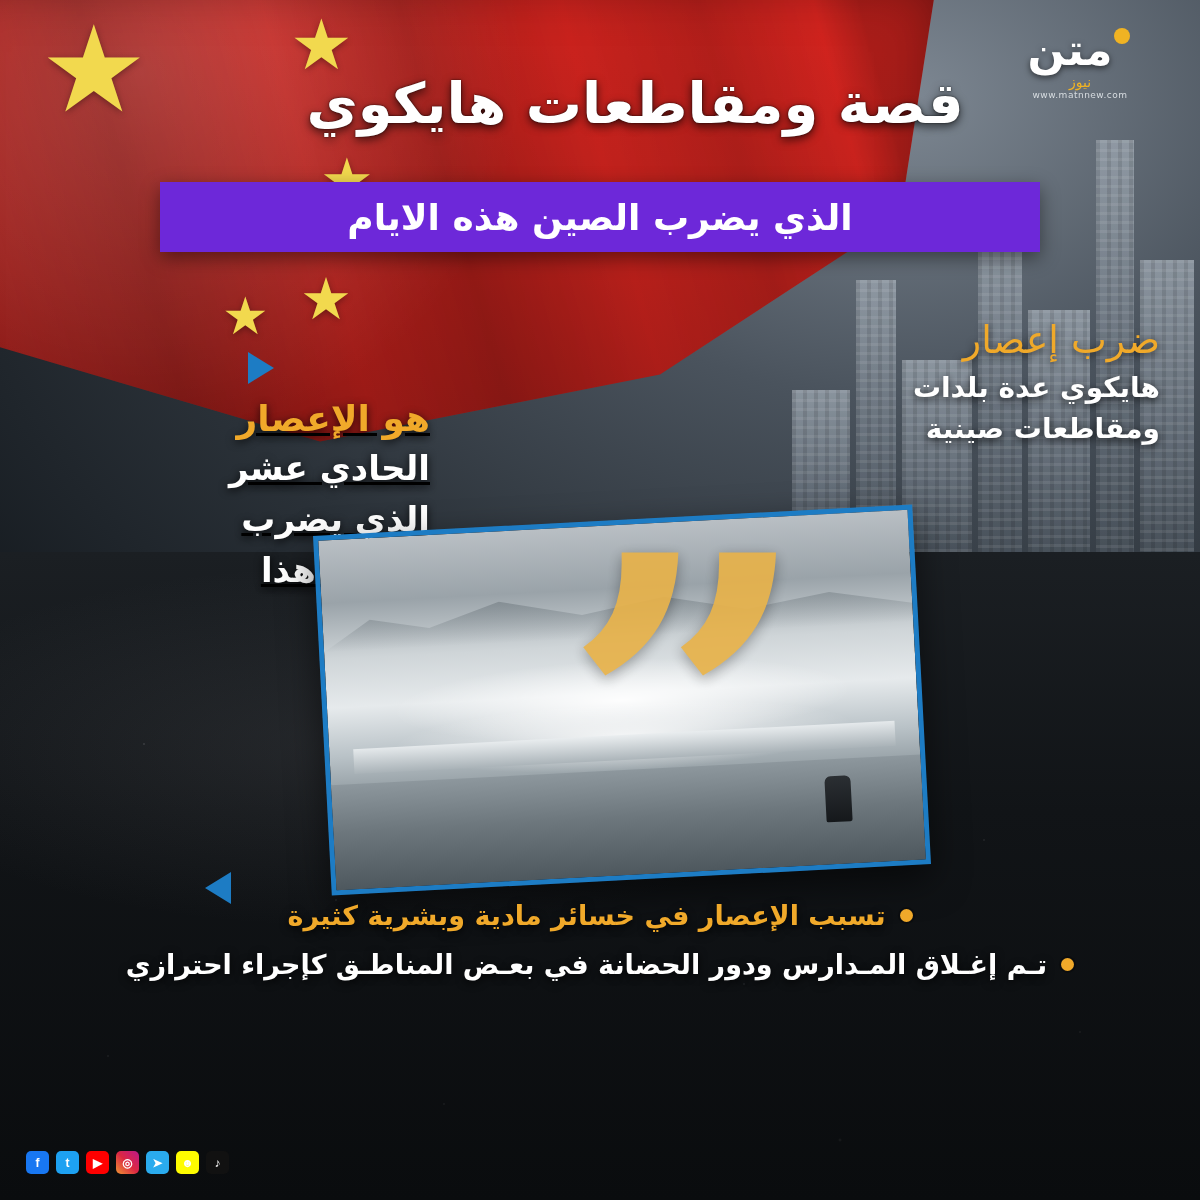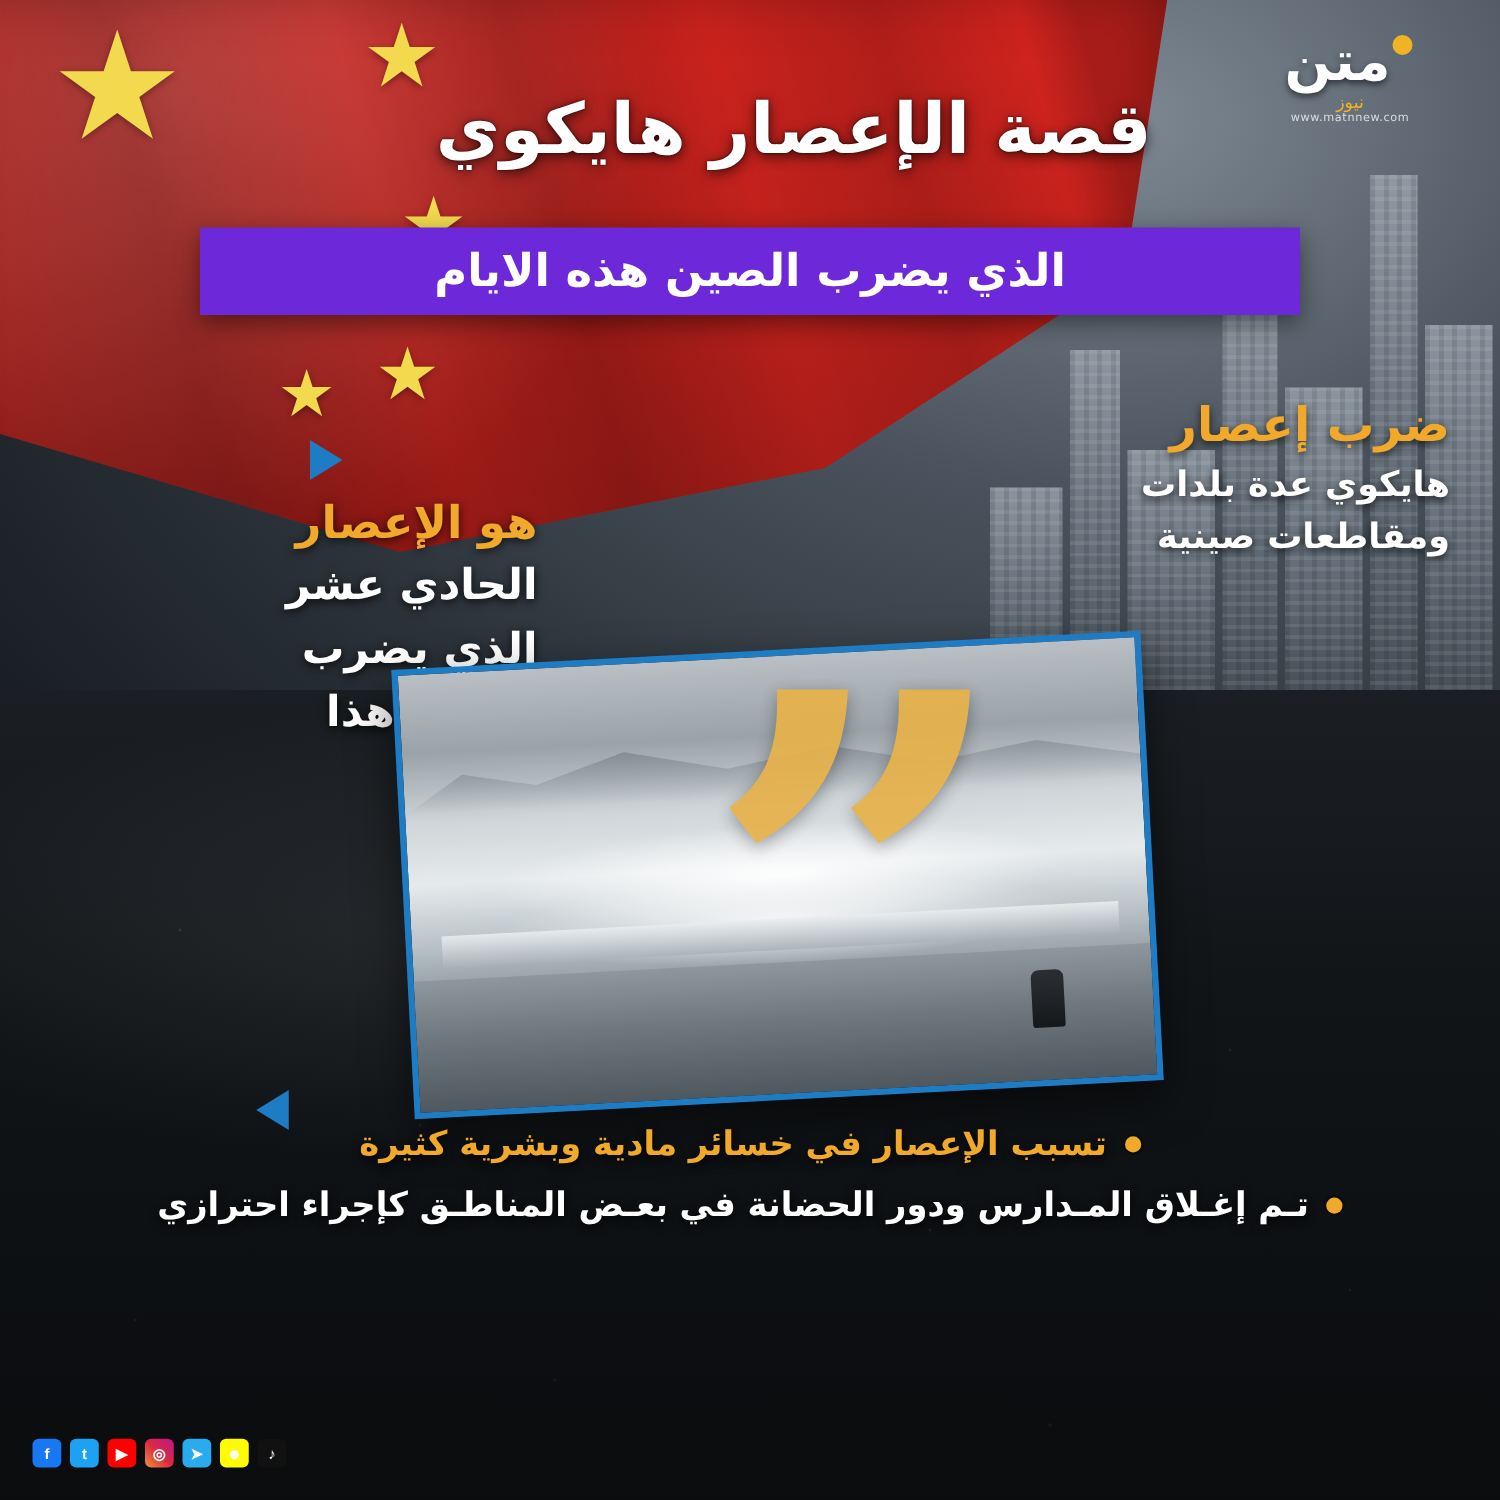--- a/index.html
+++ b/index.html
@@ -111,29 +111,29 @@
   }
   .logo .mark{font-size:44px;font-weight:700;color:#fff;line-height:1;
     text-shadow:0 2px 6px rgba(0,0,0,.6);}
   .logo .dot{display:inline-block;width:16px;height:16px;border-radius:50%;
     background:#f0b323;vertical-align:top;margin:0 2px;}
   .logo .sub{font-size:14px;color:#f0b323;letter-spacing:1px;margin-top:2px;}
   .logo .url{font-size:9px;color:#d8dde1;letter-spacing:.5px;}
 
   .block-right{position:absolute;top:318px;right:40px;width:330px;text-align:right;}
   .block-right .lead{
-    font-size:38px;font-weight:700;color:#f0a92a;margin:0 0 6px 0;
+    font-size:38px;font-weight:400;color:#f0a92a;margin:0 0 6px 0;
     text-shadow:0 2px 8px rgba(0,0,0,.7);
   }
   .block-right .body{
     font-size:28px;font-weight:700;color:#ffffff;margin:0;line-height:1.45;
     text-shadow:0 2px 8px rgba(0,0,0,.8);
   }
 
-  .block-left{position:absolute;top:398px;left:170px;width:260px;text-align:right;}
+  .block-left{position:absolute;top:398px;left:170px;width:260px;text-align:right;text-decoration:underline;}
   .block-left .lead{
     font-size:36px;font-weight:700;color:#f0a92a;margin:0 0 4px 0;
     text-shadow:0 2px 8px rgba(0,0,0,.75);
   }
   .block-left .body{
     font-size:34px;font-weight:700;color:#ffffff;margin:0;line-height:1.5;
     text-shadow:0 2px 8px rgba(0,0,0,.85);
   }
   .tri{width:0;height:0;border-top:16px solid transparent;border-bottom:16px solid transparent;}
   .tri-blue-left{border-right:26px solid #1d7cc4;}
@@ -212,21 +212,21 @@
   <div class="star" style="left:300px;top:270px;font-size:58px;">★</div>
   <div class="star" style="left:222px;top:290px;font-size:52px;">★</div>
 
   <div class="logo">
     <div class="mark"><span class="dot"></span><span>متن</span></div>
     <div class="sub">نيوز</div>
     <div class="url">www.matnnew.com</div>
   </div>
 
   <div class="title-wrap">
-    <h1 class="title">قصة الإعصار هايكوي</h1>
+    <h1 class="title">قصة ومقاطعات هايكوي</h1>
   </div>
   <div class="subtitle-bar">
     <h2 class="subtitle">الذي يضرب الصين هذه الايام</h2>
   </div>
 
   <div class="block-right">
     <p class="lead">ضرب إعصار</p>
     <p class="body">هايكوي عدة بلدات ومقاطعات صينية</p>
   </div>
 

